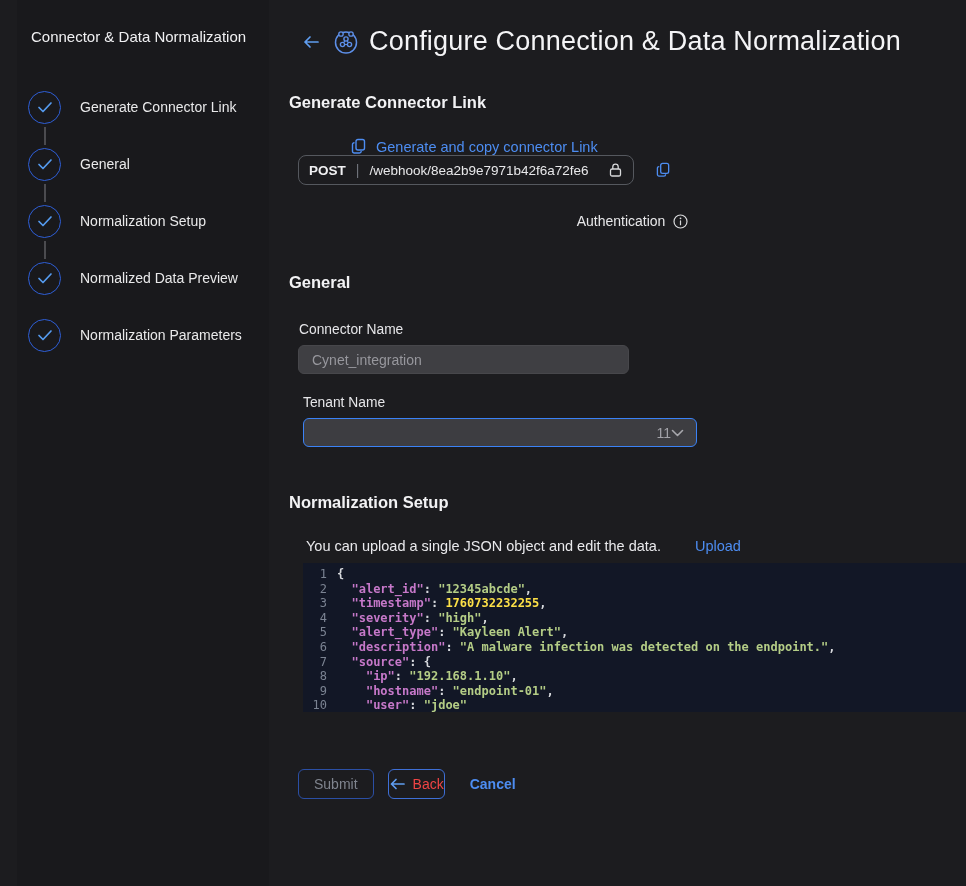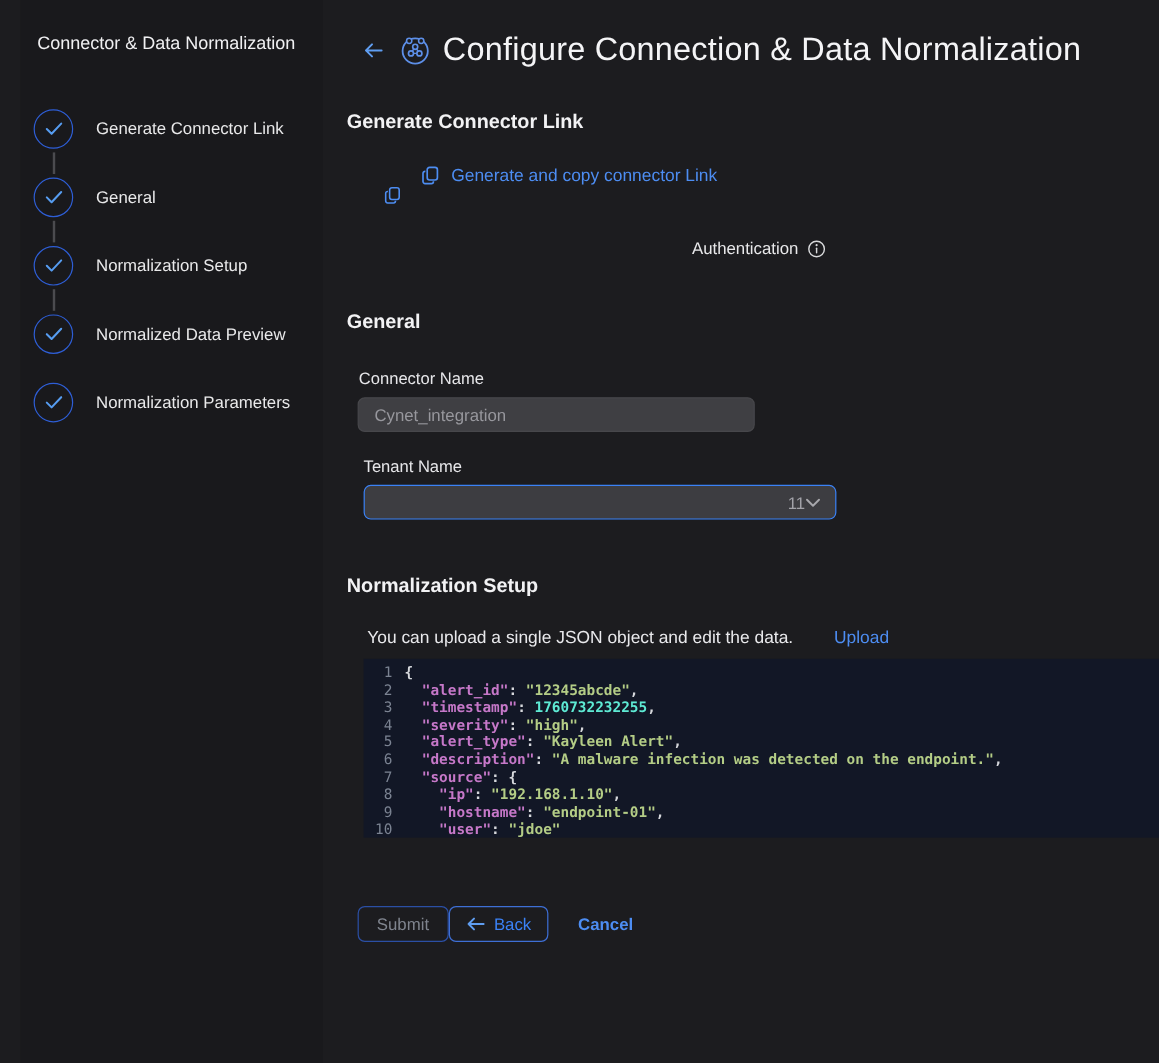--- a/index.html
+++ b/index.html
@@ -87,30 +87,30 @@
     margin:9px 0 0 14px; height:149px; overflow:hidden;
     background:#121726; padding-top:4px;
     font-family:"DejaVu Sans Mono", monospace; font-size:12px; line-height:14.6px;
   }
   .code-line { display:flex; white-space:pre; }
   .ln { width:24px; text-align:right; margin-right:10px; color:#7b8392; flex-shrink:0; }
   .lc { font-weight:bold; }
   .tok-punct { color:#d6d8dc; }
   .tok-key   { color:#c678c9; }
   .tok-str   { color:#b4cd86; }
-  .tok-num   { color:#5eead4;text-align:right; }
+  .tok-num   { color:#fde047;text-align:right; }
 
   .footer { margin:57px 0 0 9px; display:flex; align-items:center; }
   .btn-submit {
     border:1px solid #2b4fa5; color:#7f848e; background:transparent;
     padding:6px 15px; border-radius:6px; font-size:14px; font-family:inherit;
   }
   .btn-back {
-    border:1px solid #3e6fd6; color:#3b82f6; background:transparent;
-    padding:6px 13px; border-radius:6px; font-size:14px; font-weight:500; font-family:inherit;
+    margin-left:14px; border:1px solid #3e6fd6; color:#ef4444; background:transparent;
+    padding:6px 0; border-radius:6px; font-size:14px; font-weight:500; font-family:inherit;
     display:flex; align-items:center; gap:7px; cursor:pointer;
   }
   .btn-cancel {
     margin-left:25px; color:#4d8df2; background:none; border:none;
     font-size:14px; font-weight:600; font-family:inherit; cursor:pointer;
   }
 </style>
 </head>
 <body>
 
@@ -188,20 +188,29 @@
 
   <button class="copy-link-row">
     <svg width="16" height="17" viewBox="0 0 16 17">
       <rect x="5" y="1.5" width="8.5" height="10.5" rx="2" stroke="#4d8df2" stroke-width="1.4" fill="none"></rect>
       <path d="M3.5 4.8 H3.2 A1.7 1.7 0 0 0 1.5 6.5 V13.3 A1.7 1.7 0 0 0 3.2 15 H8.5 A1.7 1.7 0 0 0 10.2 13.3 V13" stroke="#4d8df2" stroke-width="1.4" fill="none"></path>
     </svg>
     <span>Generate and copy connector Link</span>
   </button>
 
   <div class="method-row">
+    <div class="method-field">
+      <span class="method-verb">POST</span>
+      <span class="method-sep">|</span>
+      <span class="method-path">/webhook/8ea2b9e7971b42f6a72fe6</span>
+      <svg width="15" height="16" viewBox="0 0 15 16" style="flex-shrink:0">
+        <rect x="2.5" y="7" width="10" height="7" rx="1.6" stroke="#d8d9db" stroke-width="1.3" fill="none"></rect>
+        <path d="M4.8 7 V4.8 A2.7 2.7 0 0 1 10.2 4.8 V7" stroke="#d8d9db" stroke-width="1.3" fill="none"></path>
+      </svg>
+    </div>
     <button class="field-copy-btn">
       <svg width="15" height="16" viewBox="0 0 16 17">
         <rect x="5" y="1.5" width="8.5" height="10.5" rx="2" stroke="#4d8df2" stroke-width="1.4" fill="none"></rect>
         <path d="M3.5 4.8 H3.2 A1.7 1.7 0 0 0 1.5 6.5 V13.3 A1.7 1.7 0 0 0 3.2 15 H8.5 A1.7 1.7 0 0 0 10.2 13.3 V13" stroke="#4d8df2" stroke-width="1.4" fill="none"></path>
       </svg>
     </button>
   </div>
 
   <div class="auth-row">
     <span>Authentication</span>

